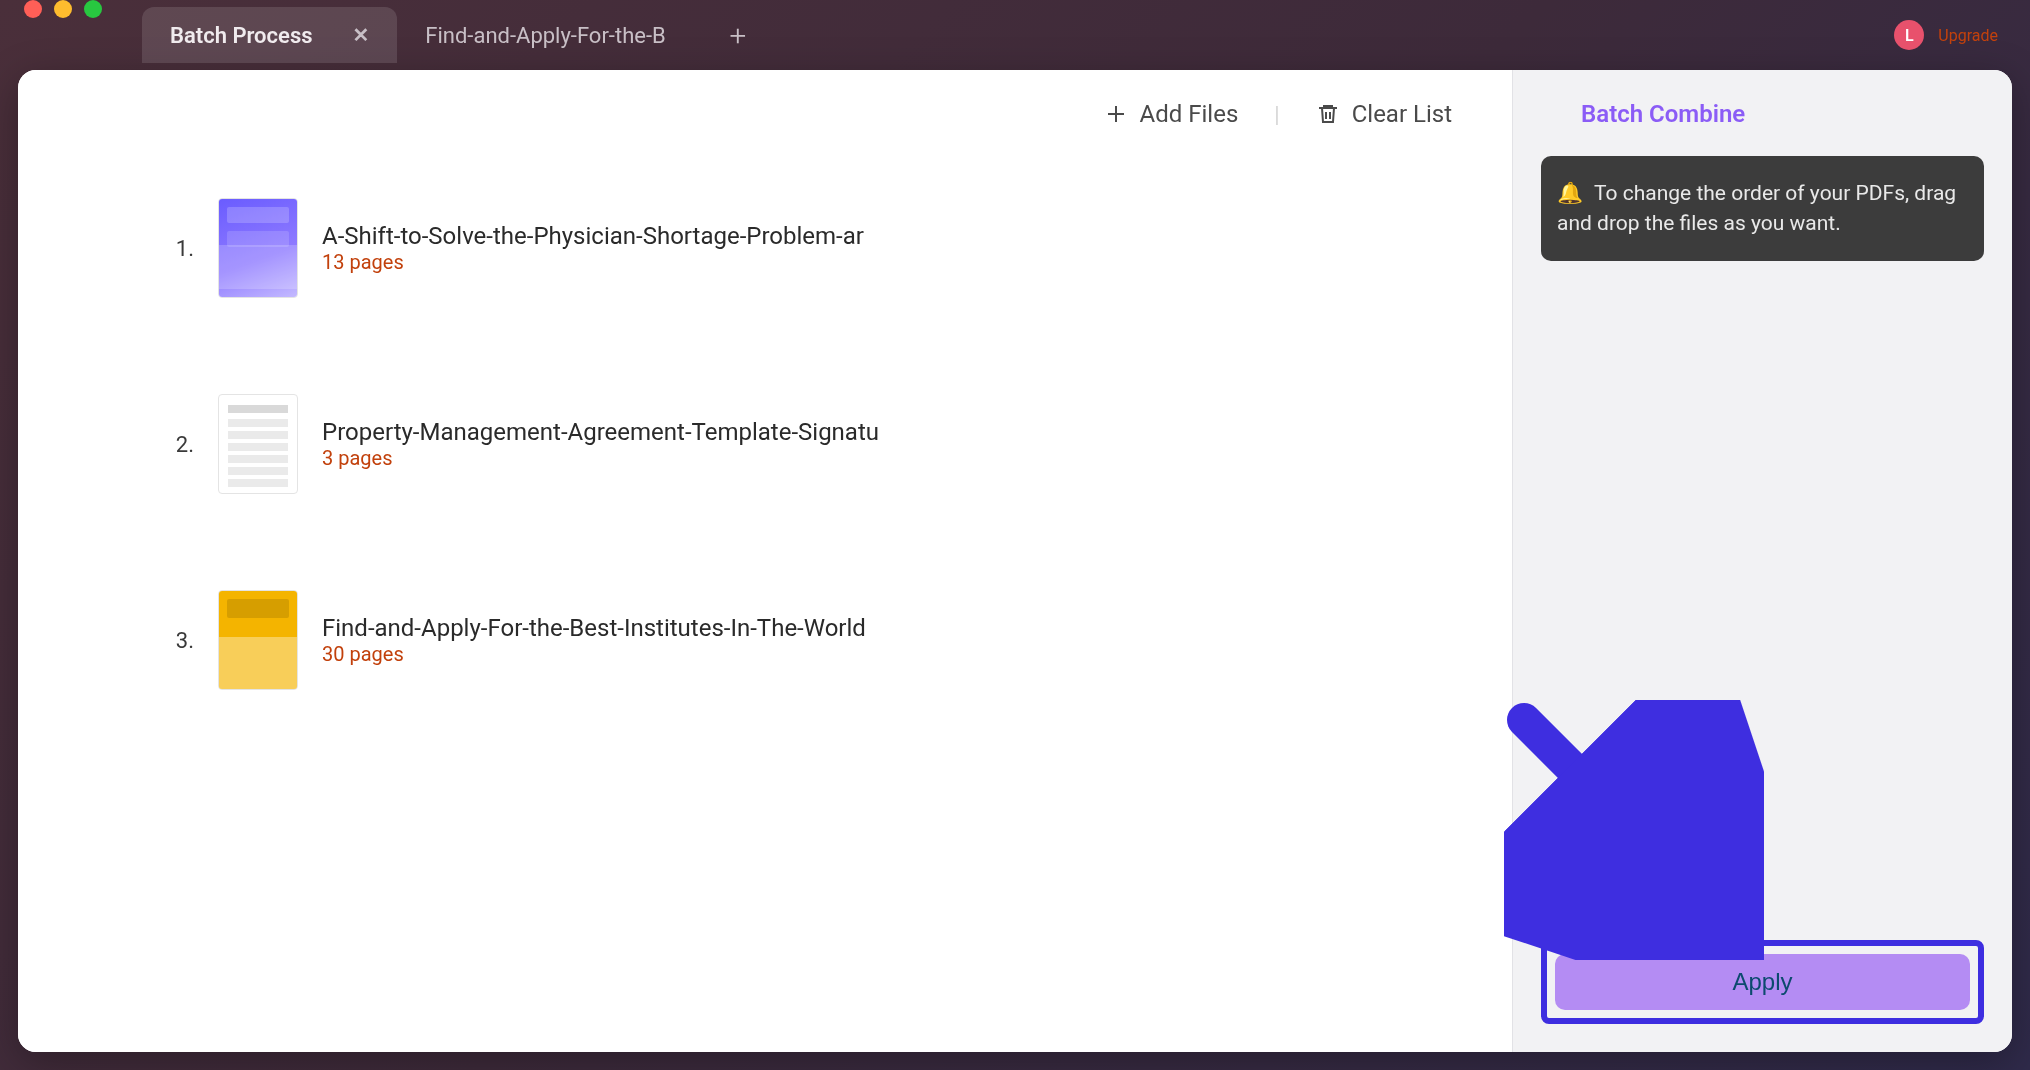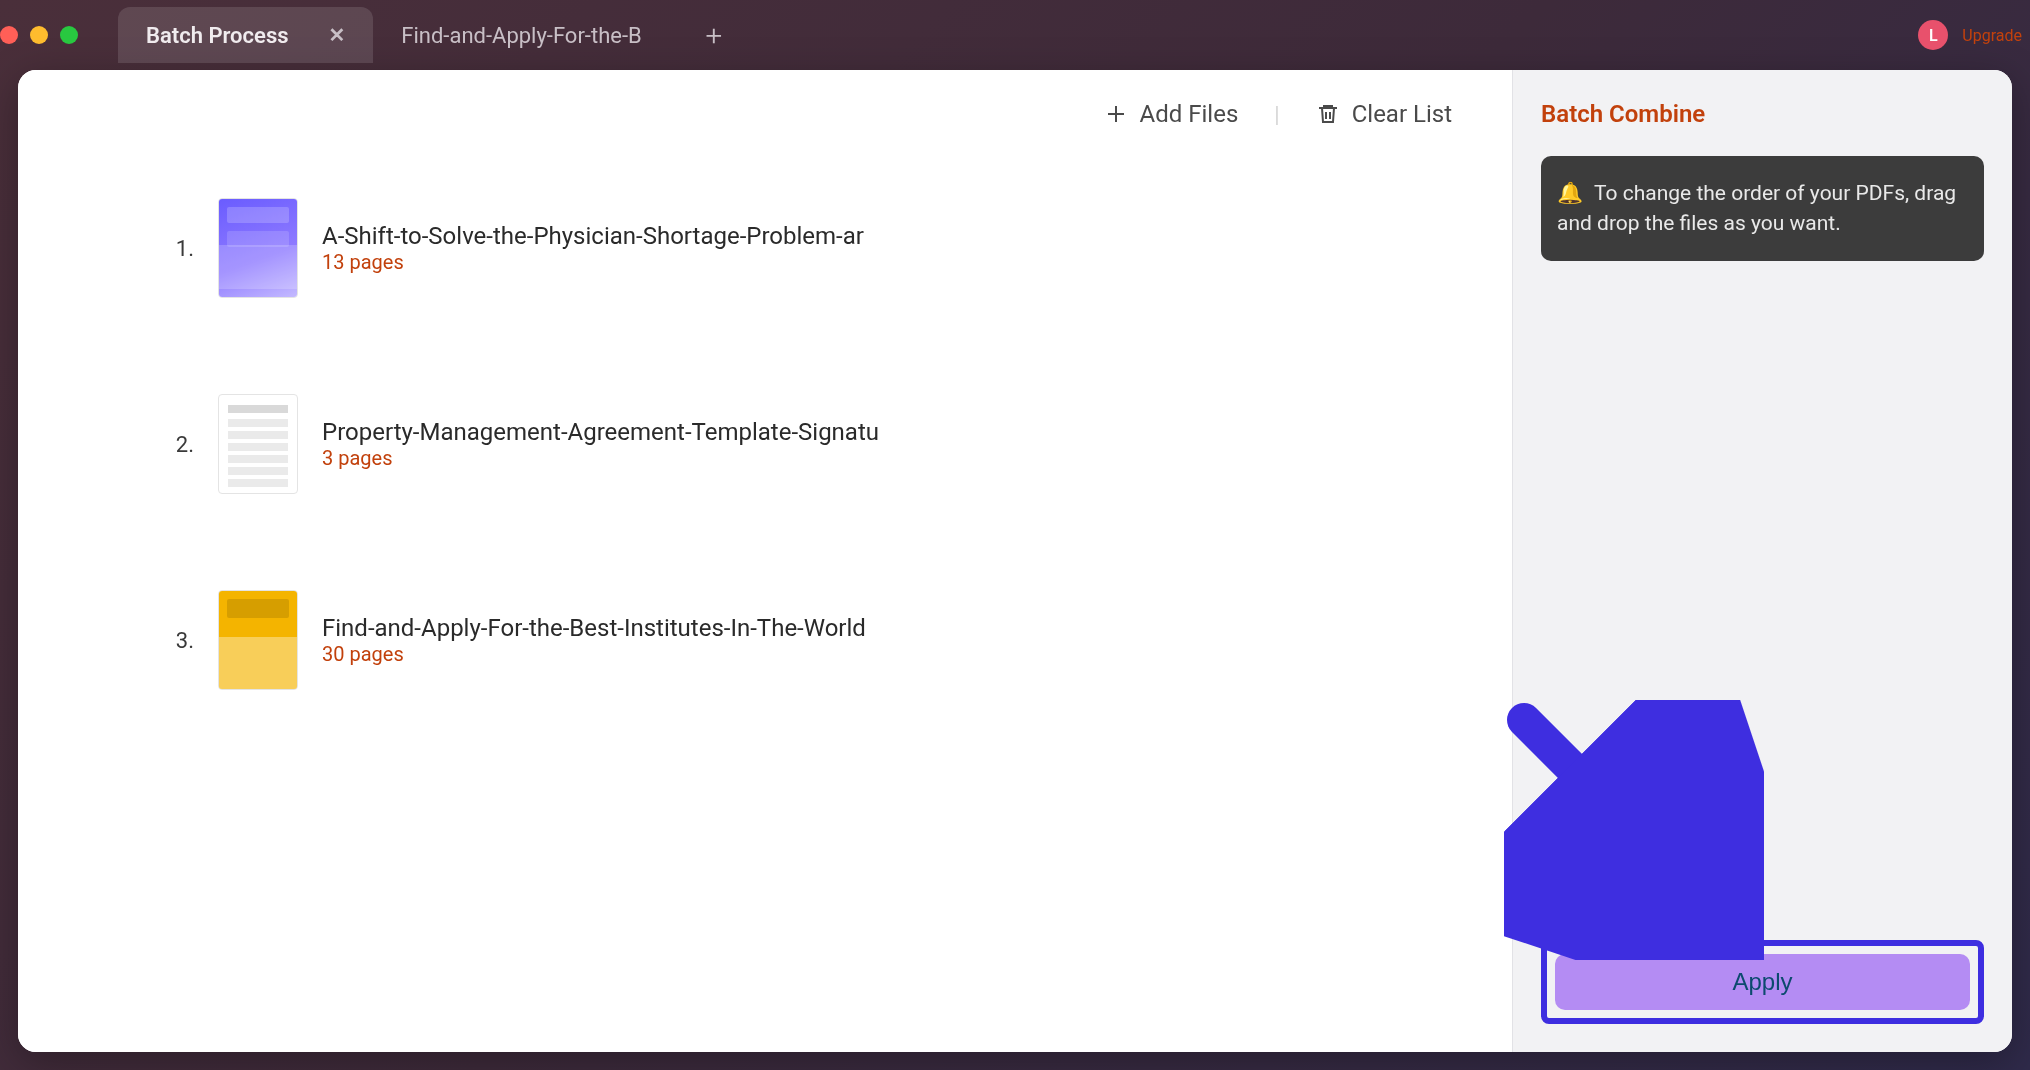--- a/index.html
+++ b/index.html
@@ -6,22 +6,21 @@
   body {
     font-family: -apple-system, BlinkMacSystemFont, "Segoe UI", Roboto, Helvetica, Arial, sans-serif;
     background: linear-gradient(135deg, #4a2f3a 0%, #3d2a3a 50%, #2f2a4a 100%);
     width: 2030px;
     height: 1070px;
     overflow: hidden;
   }
   .titlebar {
     height: 70px;
     display: flex;
-    align-items: center;
-    padding: 0 0;
+    padding: 0 24px;
   }
   .traffic-lights {
     display: flex;
     gap: 12px;
     margin-right: 40px;
   }
   .tl { width: 18px; height: 18px; border-radius: 50%; }
   .tl-red { background: #ff5f57; }
   .tl-yellow { background: #febc2e; }
   .tl-green { background: #28c840; }
@@ -129,21 +128,21 @@
   .file-pages { font-size:20px; color:#c2410c; }
 
   .side-pane {
     width: 500px;
     background:#f2f2f4;
     border-left:1px solid #e2e2e6;
     display:flex; flex-direction:column;
     padding: 30px 28px 28px 28px;
     position:relative;
   }
-  .side-title { font-size:24px; font-weight:600; color:#c2410c; margin-bottom:28px;}
+  .side-title { font-size:24px; font-weight:600; color:#8b5cf6; margin-bottom:28px;margin-left:40px;}
   .tip-box {
     background:#3c3c3c; color:#e9e9e9; font-size:21px; line-height:1.45;
     border-radius:10px; padding:22px 16px;
   }
   .tip-bell { margin-right:6px; }
   .apply-wrap {
     margin-top:auto;
     border:6px solid #3e2ee0;
     border-radius:8px;
     padding:8px;

